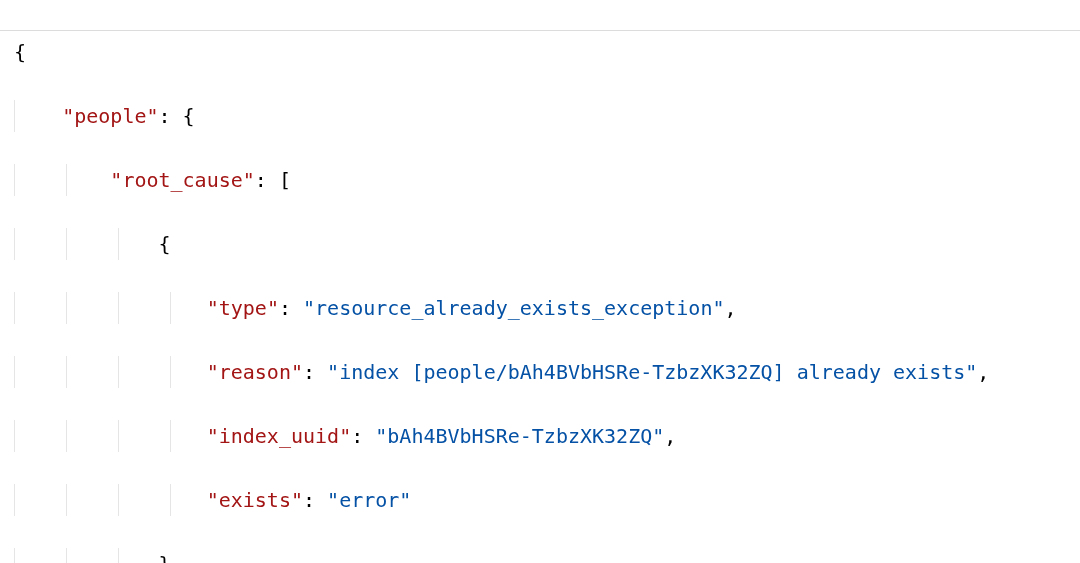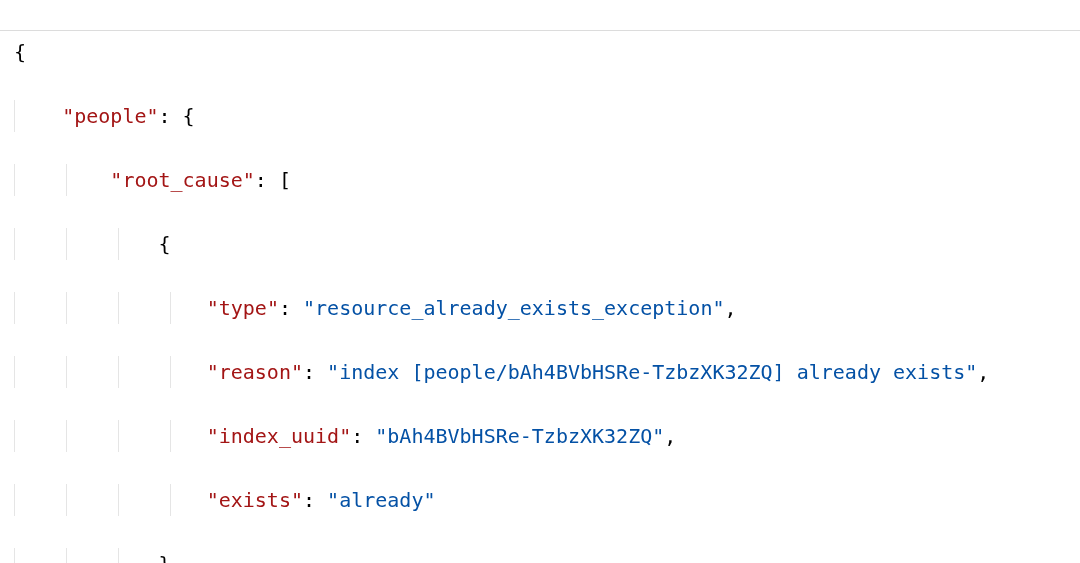--- a/index.html
+++ b/index.html
@@ -55,21 +55,21 @@
 <div class="top-border"></div>
 
 <div class="code-block">
 <div class="line"><span class="brace">{</span></div>
 <div class="line"><span class="indent-guide" style="left:0"></span>    <span class="key">"<span>people</span>"</span><span class="colon">:</span> <span class="brace">{</span></div>
 <div class="line"><span class="indent-guide" style="left:0"></span><span class="indent-guide" style="left:52px"></span>        <span class="key">"<span>root_cause</span>"</span><span class="colon">:</span> <span class="bracket">[</span></div>
 <div class="line"><span class="indent-guide" style="left:0"></span><span class="indent-guide" style="left:52px"></span><span class="indent-guide" style="left:104px"></span>            <span class="brace">{</span></div>
 <div class="line"><span class="indent-guide" style="left:0"></span><span class="indent-guide" style="left:52px"></span><span class="indent-guide" style="left:104px"></span><span class="indent-guide" style="left:156px"></span>                <span class="key">"<span>type</span>"</span><span class="colon">:</span> <span class="string">"<span>resource_already_exists_exception</span>"</span><span class="comma">,</span></div>
 <div class="line"><span class="indent-guide" style="left:0"></span><span class="indent-guide" style="left:52px"></span><span class="indent-guide" style="left:104px"></span><span class="indent-guide" style="left:156px"></span>                <span class="key">"<span>reason</span>"</span><span class="colon">:</span> <span class="string">"<span>index [people/bAh4BVbHSRe-TzbzXK32ZQ] already exists</span>"</span><span class="comma">,</span></div>
 <div class="line"><span class="indent-guide" style="left:0"></span><span class="indent-guide" style="left:52px"></span><span class="indent-guide" style="left:104px"></span><span class="indent-guide" style="left:156px"></span>                <span class="key">"<span>index_uuid</span>"</span><span class="colon">:</span> <span class="string">"<span>bAh4BVbHSRe-TzbzXK32ZQ</span>"</span><span class="comma">,</span></div>
-<div class="line"><span class="indent-guide" style="left:0"></span><span class="indent-guide" style="left:52px"></span><span class="indent-guide" style="left:104px"></span><span class="indent-guide" style="left:156px"></span>                <span class="key">"<span>exists</span>"</span><span class="colon">:</span> <span class="string">"<span>already</span>"</span></div>
+<div class="line"><span class="indent-guide" style="left:0"></span><span class="indent-guide" style="left:52px"></span><span class="indent-guide" style="left:104px"></span><span class="indent-guide" style="left:156px"></span>                <span class="key">"<span>exists</span>"</span><span class="colon">:</span> <span class="string">"<span>error</span>"</span></div>
 <div class="line"><span class="indent-guide" style="left:0"></span><span class="indent-guide" style="left:52px"></span><span class="indent-guide" style="left:104px"></span>            <span class="brace">}</span></div>
 
 
 
 
 
 
 
 
 </div>

